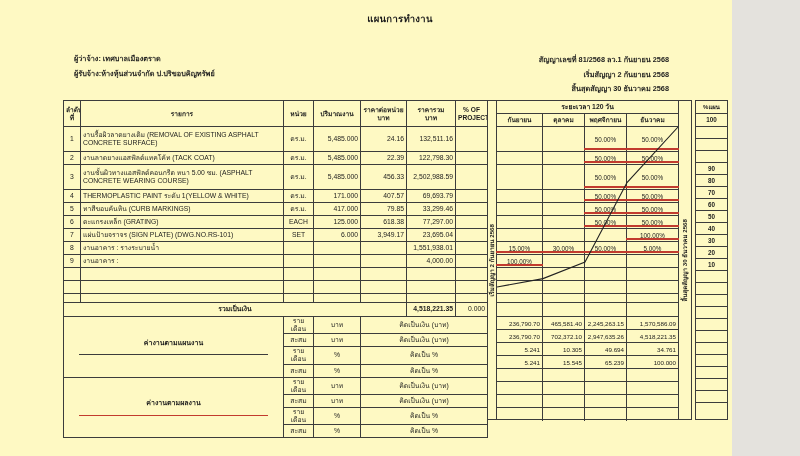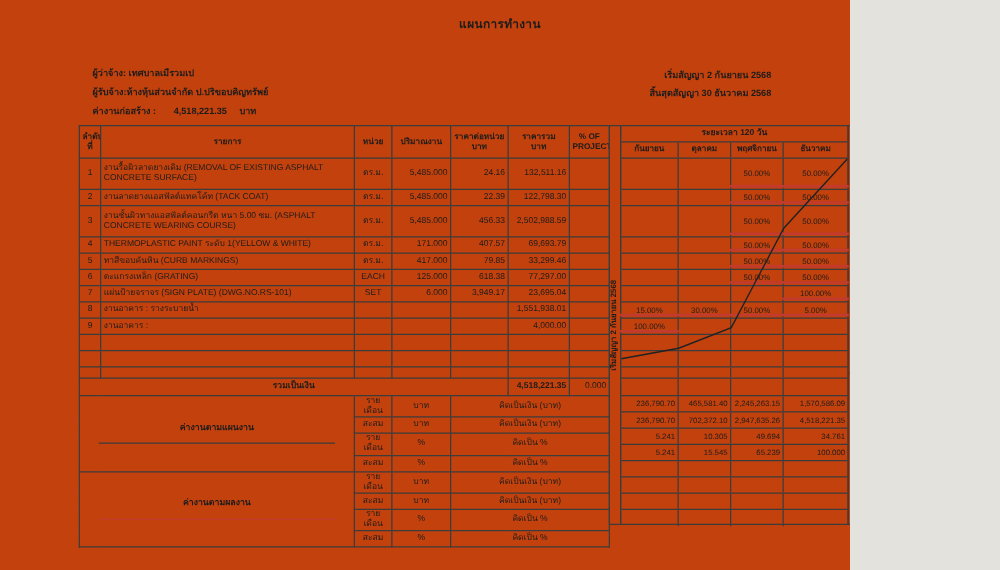--- a/index.html
+++ b/index.html
@@ -1,17 +1,17 @@
 <!DOCTYPE html>
 <html><head>
 <meta charset="utf-8">
 <style>
   html,body{margin:0;padding:0}
   body{background:#e4e2dd;font-family:"Liberation Sans","DejaVu Sans",sans-serif;color:#1c1c1c}
-  .page{position:relative;width:680px;height:456px;background:#c2410c;overflow:hidden}
+  .page{position:relative;width:732px;height:456px;background:#fef9c3;overflow:hidden}
   .doc-title{position:absolute;top:11px;left:0;width:800px;text-align:center;font-weight:bold;font-size:9.5px;letter-spacing:.3px}
   .doc-subtitle{position:absolute;top:29px;left:40px;width:720px;text-align:center;font-weight:bold;font-size:7.2px;white-space:nowrap;overflow:hidden}
   .info-left{position:absolute;top:51px;left:74px;font-size:7.3px;font-weight:bold;line-height:15px}
   .info-right{position:absolute;top:53px;right:63px;text-align:right;font-size:7.3px;font-weight:bold;line-height:14.5px}
   .cost-val{display:inline-block;margin:0 10px 0 14px}
   .board{position:absolute;left:63px;top:100px;display:flex;align-items:flex-start}
   table.main{border-collapse:collapse;table-layout:fixed;width:424px;font-size:6.8px;background:transparent}
   table.main td,table.main th{border:1px solid #3c3c3c;padding:0 2px;overflow:hidden;line-height:1.2;vertical-align:middle;box-sizing:border-box}
   table.main th{font-weight:bold;text-align:center;font-size:6.6px}
   .c{text-align:center}.l{text-align:left}.r{text-align:right}
@@ -39,28 +39,26 @@
   .sc{box-sizing:border-box;border-bottom:1px solid #3c3c3c;text-align:center;line-height:11px;flex:0 0 auto;overflow:hidden}
   .sc.fill{flex:1 1 auto;border-bottom:none}
 </style>
 </head>
 <body>
 
 <div class="page">
   <div class="doc-title">แผนการทำงาน</div>
 
   <div class="info-left">
-    <div>ผู้ว่าจ้าง: เทศบาลเมืรวมเป</div>
+    <div>ผู้ว่าจ้าง: เทศบาลเมืองตราด</div>
     <div>ผู้รับจ้าง:ห้างหุ้นส่วนจำกัด ป.ปริขอบคิญทรัพย์</div>
-    <div>
-      <span>ค่างานก่อสร้าง :</span><span class="cost-val">4,518,221.35</span><span>บาท</span>
-    </div>
   </div>
 
   <div class="info-right">
+    <div>สัญญาเลขที่ 81/2568 ลว.1 กันยายน 2568</div>
     <div>เริ่มสัญญา 2 กันยายน 2568</div>
     <div>สิ้นสุดสัญญา 30 ธันวาคม 2568</div>
   </div>
 
   <div class="board">
     <table class="main">
       <colgroup>
         <col style="width:17px">
           <col style="width:203px">
           <col style="width:30px">

